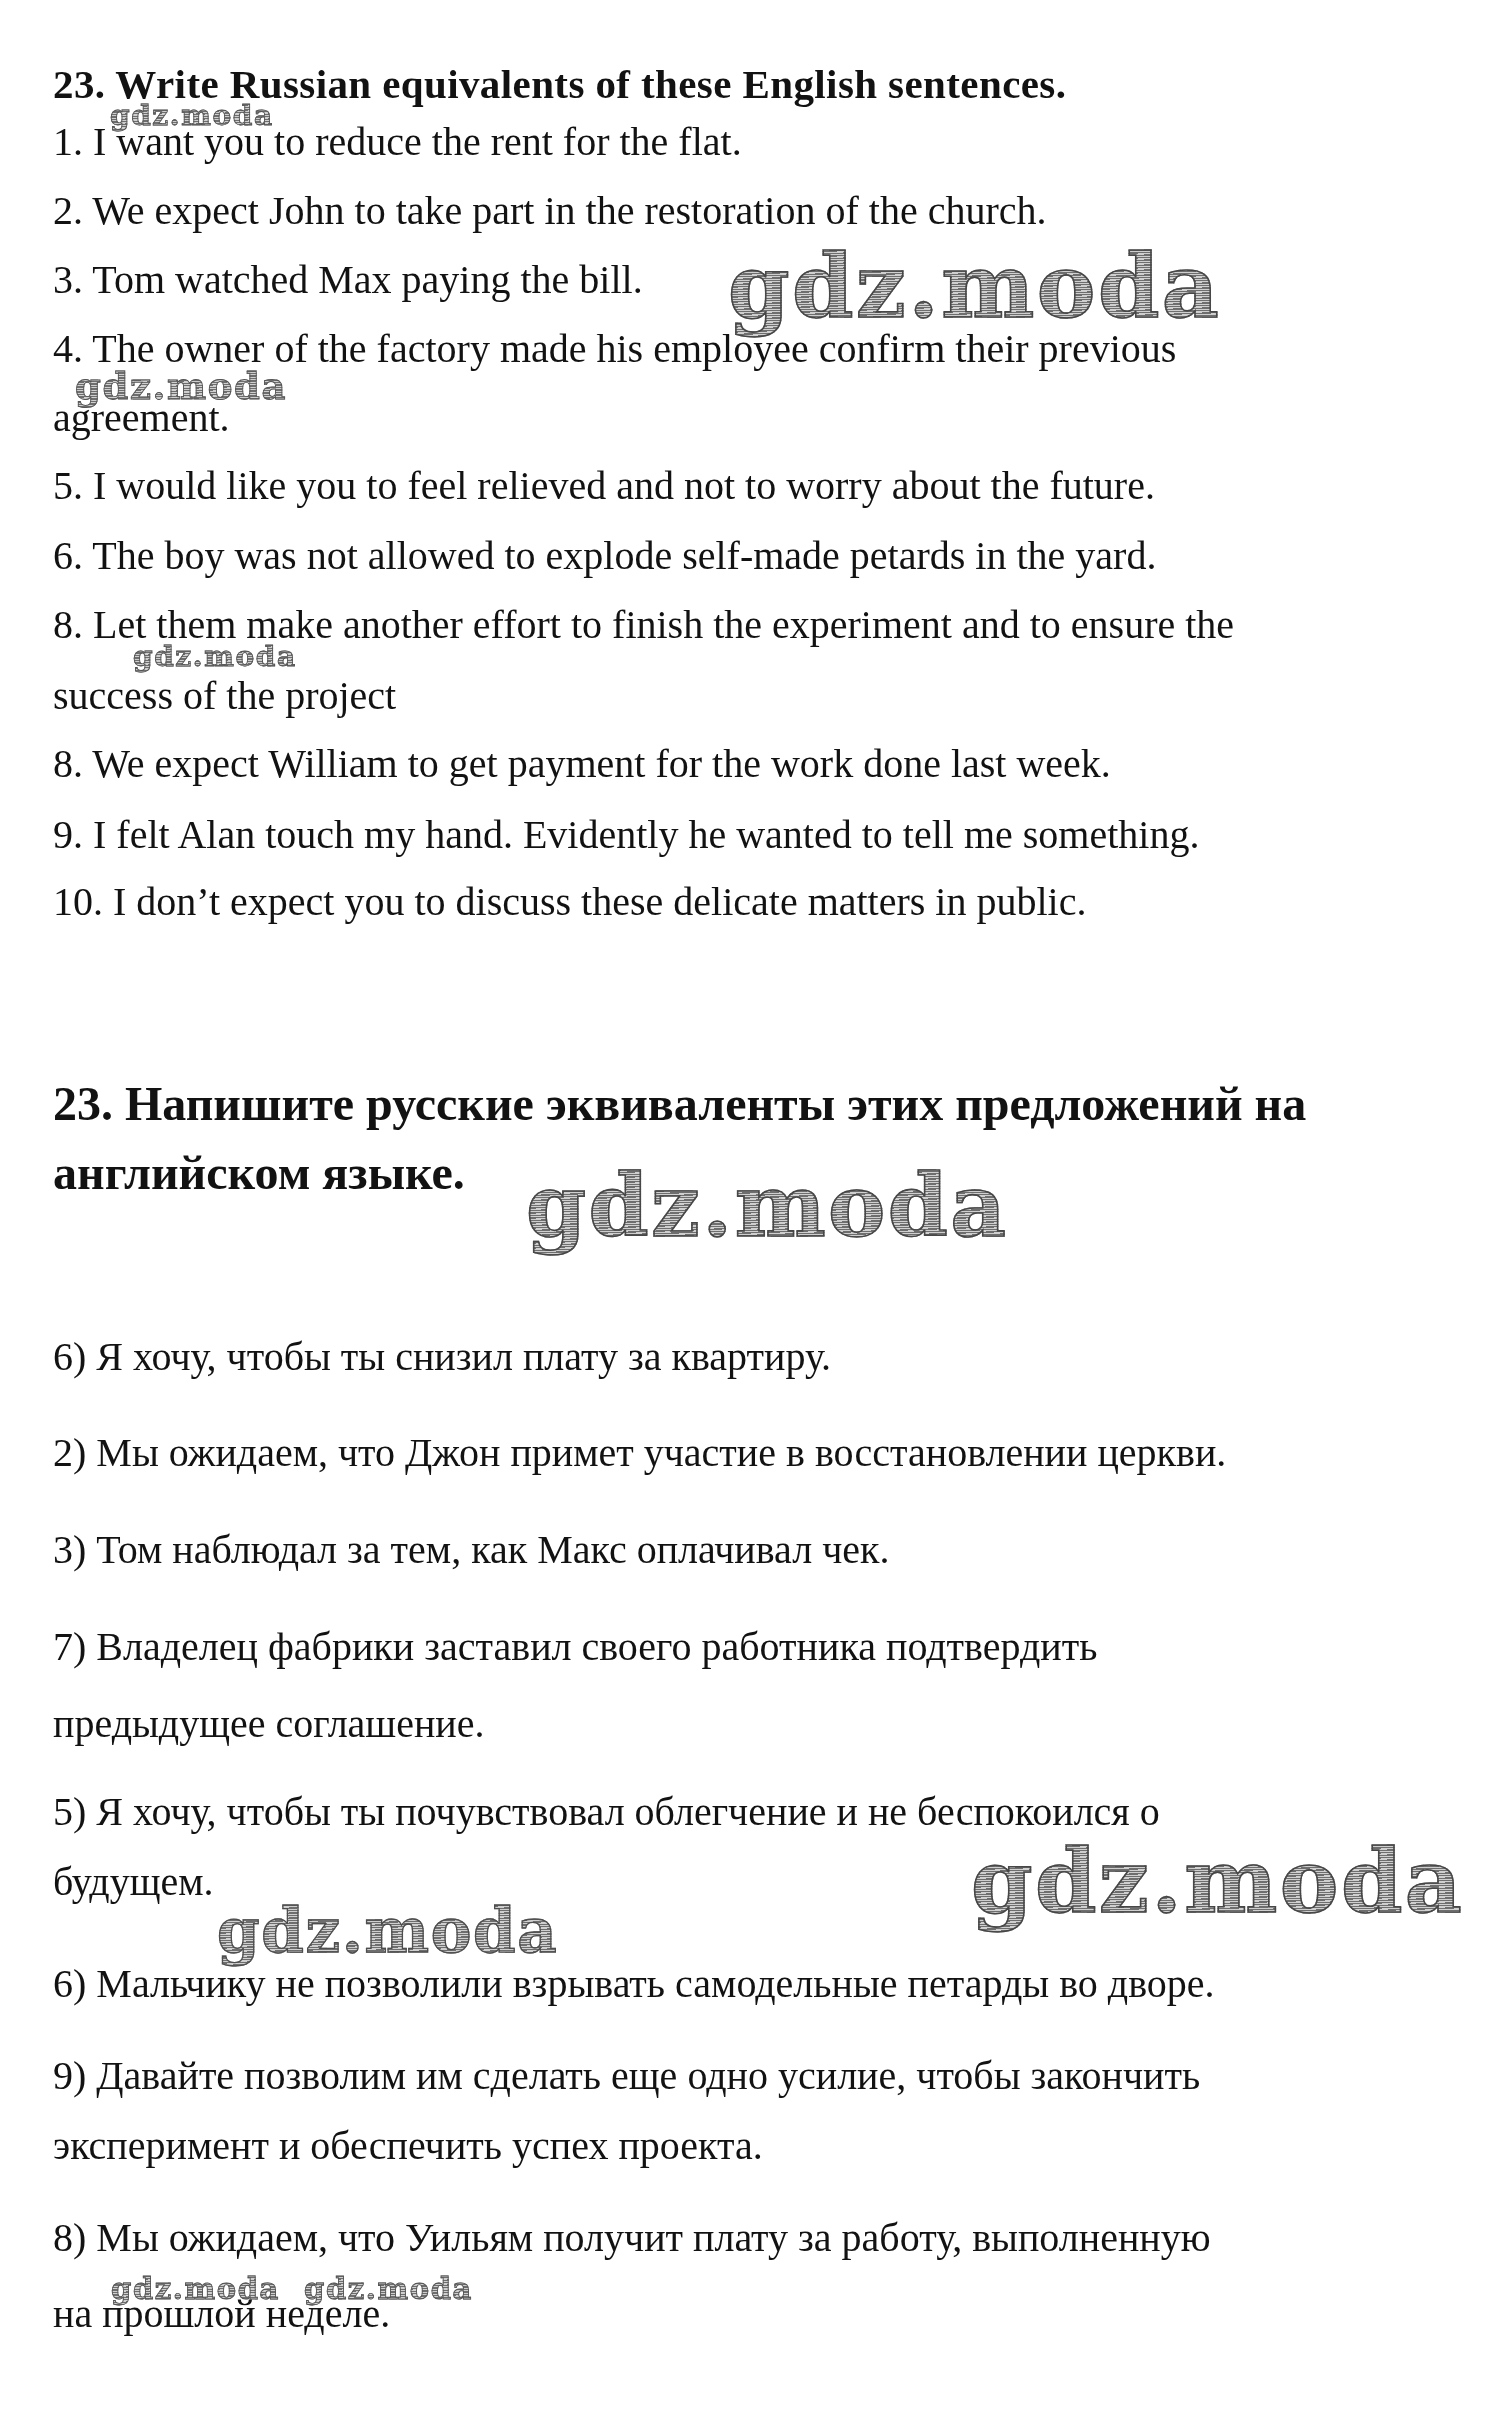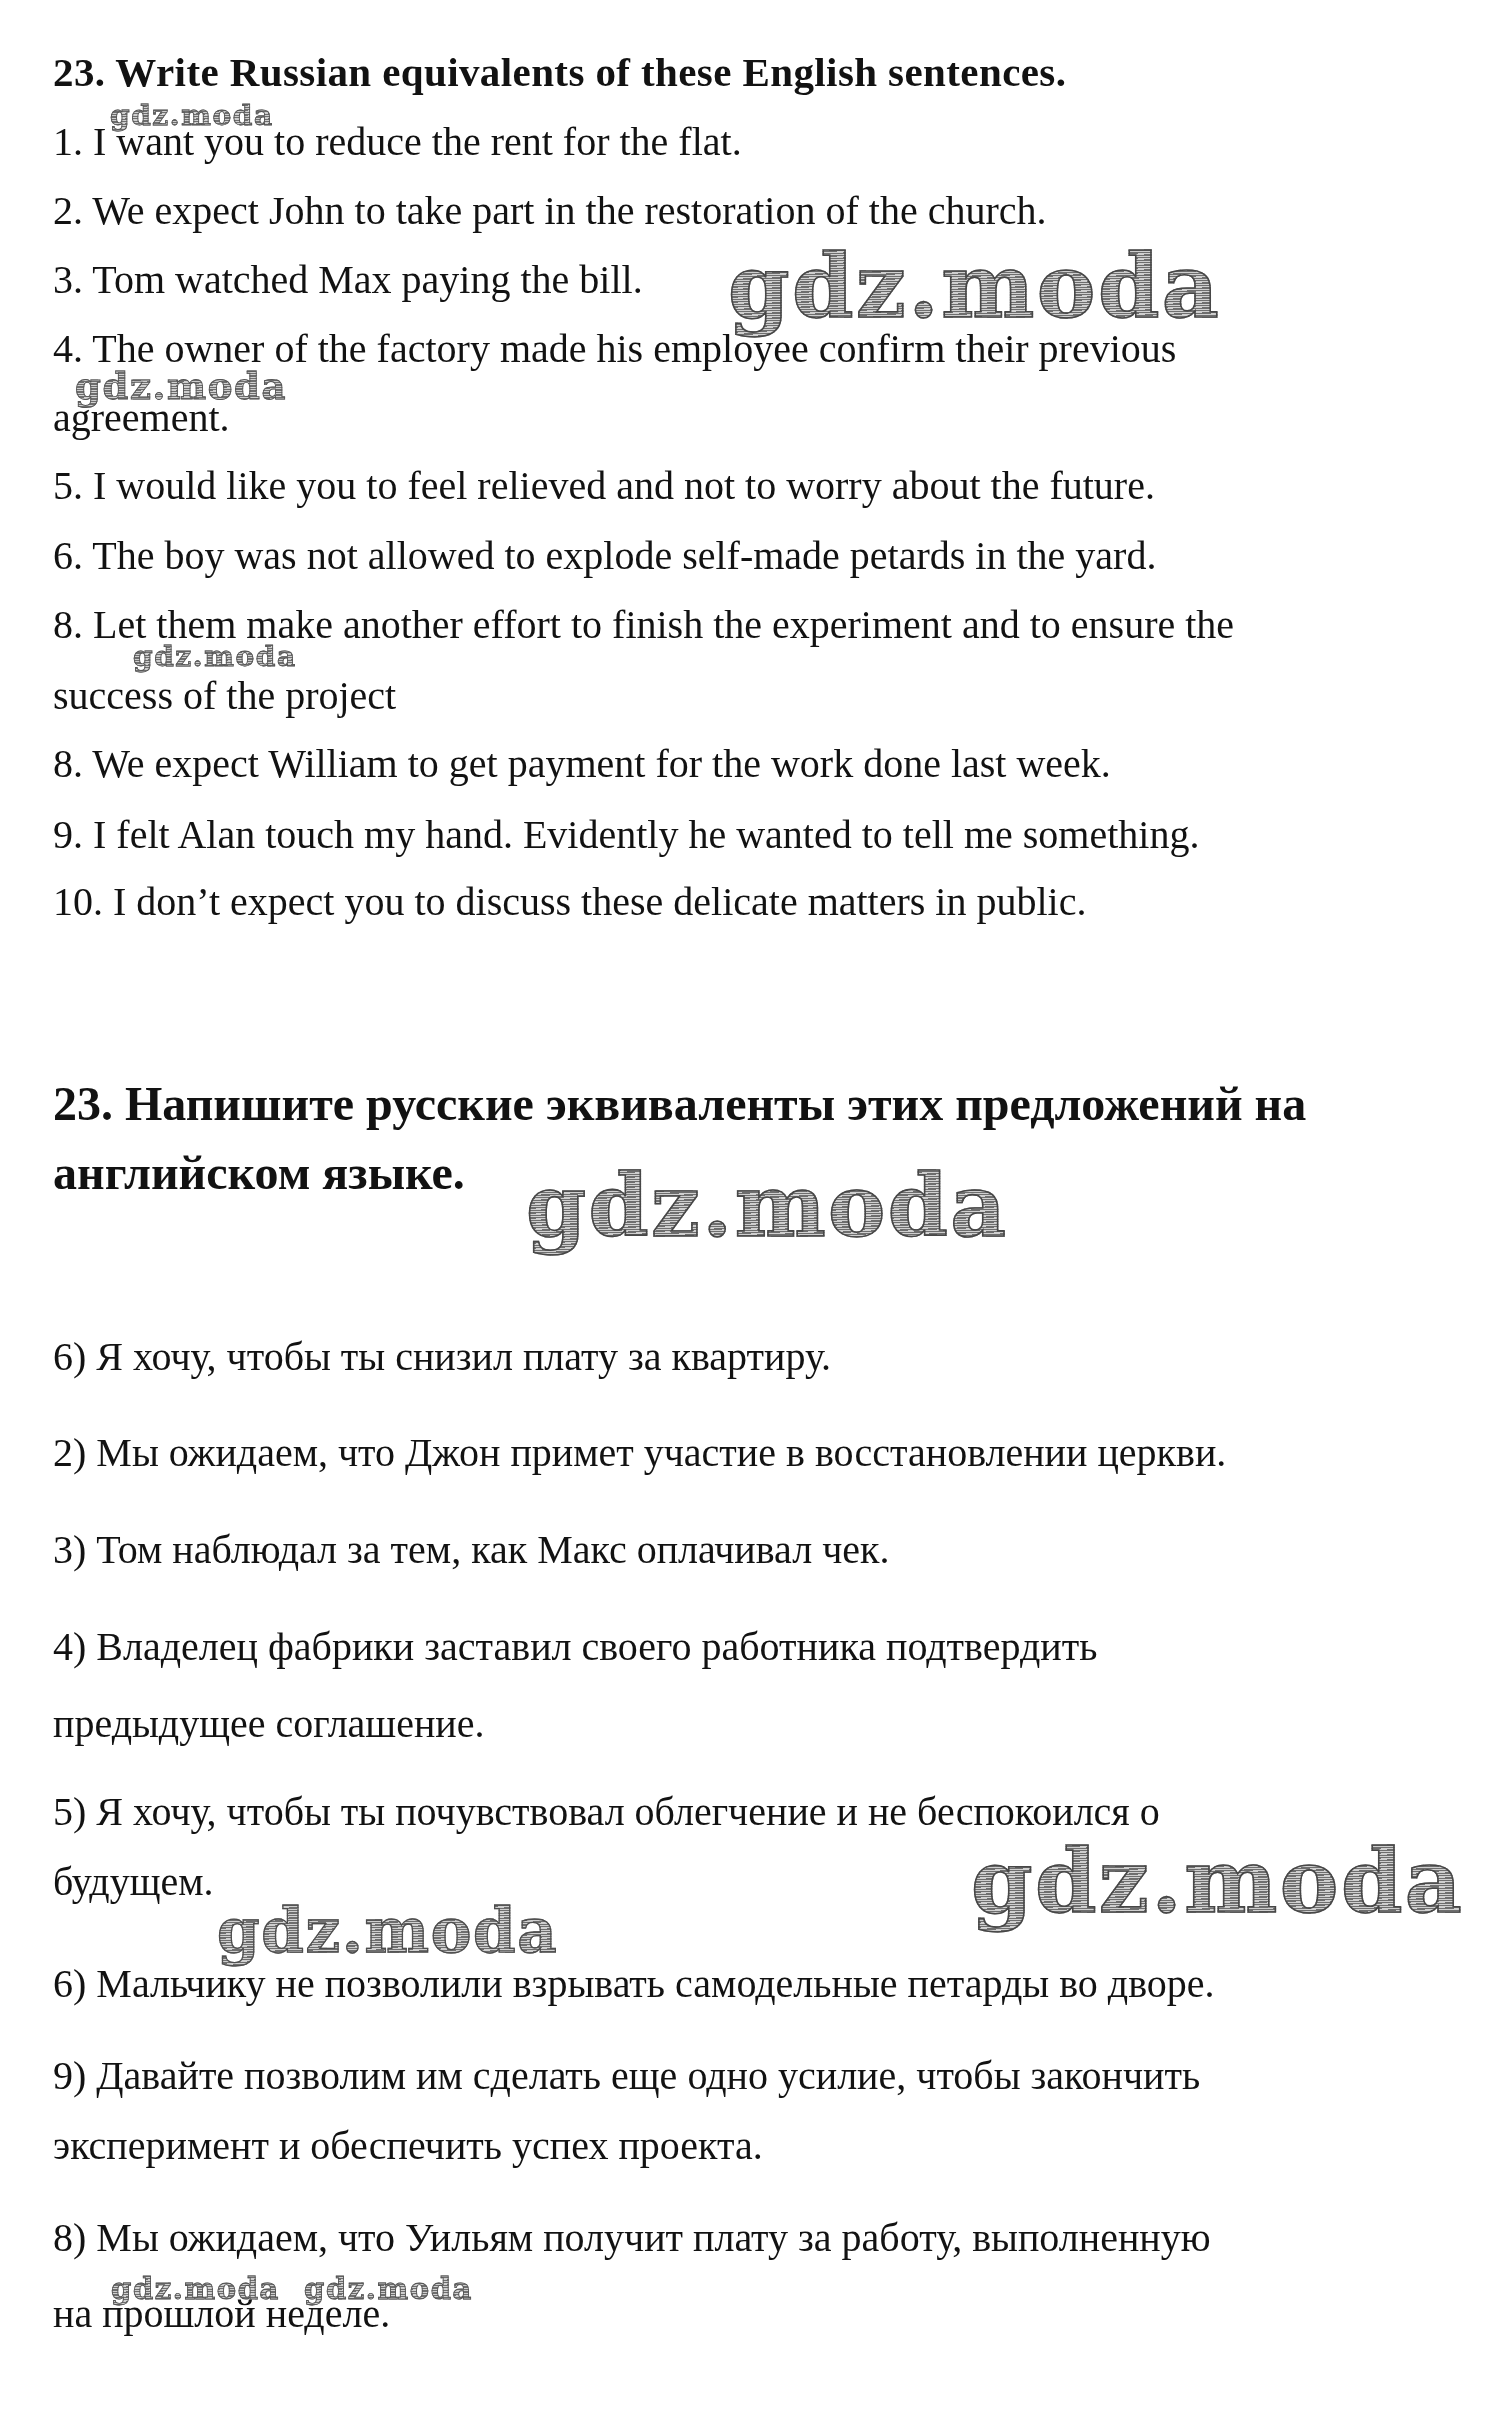--- a/index.html
+++ b/index.html
@@ -21,20 +21,21 @@
     left: 53px;
     font-size: 40px;
     line-height: 1.15;
     white-space: nowrap;
     color: #121212;
   }
   .line.en-heading {
     font-weight: bold;
     font-size: 41px;
     letter-spacing: 0.4px;
+    margin-top: 12px;
   }
   .line.ru-heading {
     font-weight: bold;
     font-size: 48px;
   }
   .wm {
     position: absolute;
     font-family: "DejaVu Serif", "Liberation Serif", serif;
     font-weight: bold;
     white-space: nowrap;
@@ -89,21 +90,21 @@
 
   <section>
     <div class="line ru-heading" style="top:1076px">23. Напишите русские эквиваленты этих предложений на</div>
     <div class="line ru-heading" style="top:1145px">английском языке.</div>
 
     <span class="wm wm-lg" style="left:526px; top:1155px; font-size:86px">gdz.moda</span>
 
     <div class="line" style="top:1334px">6) Я хочу, чтобы ты снизил плату за квартиру.</div>
     <div class="line" style="top:1430px">2) Мы ожидаем, что Джон примет участие в восстановлении церкви.</div>
     <div class="line" style="top:1527px">3) Том наблюдал за тем, как Макс оплачивал чек.</div>
-    <div class="line" style="top:1624px">4) Владелец фабрики заставил своего работника подтвердить</div>
+    <div class="line" style="top:1624px">7) Владелец фабрики заставил своего работника подтвердить</div>
     <div class="line" style="top:1701px">предыдущее соглашение.</div>
     <div class="line" style="top:1789px">5) Я хочу, чтобы ты почувствовал облегчение и не беспокоился о</div>
     <div class="line" style="top:1859px">будущем.</div>
 
     <span class="wm wm-lg" style="left:971px; top:1829px">gdz.moda</span>
     <span class="wm wm-md" style="left:217px; top:1895px">gdz.moda</span>
 
     <div class="line" style="top:1961px">6) Мальчику не позволили взрывать самодельные петарды во дворе.</div>
     <div class="line" style="top:2053px">9) Давайте позволим им сделать еще одно усилие, чтобы закончить</div>
     <div class="line" style="top:2123px">эксперимент и обеспечить успех проекта.</div>

